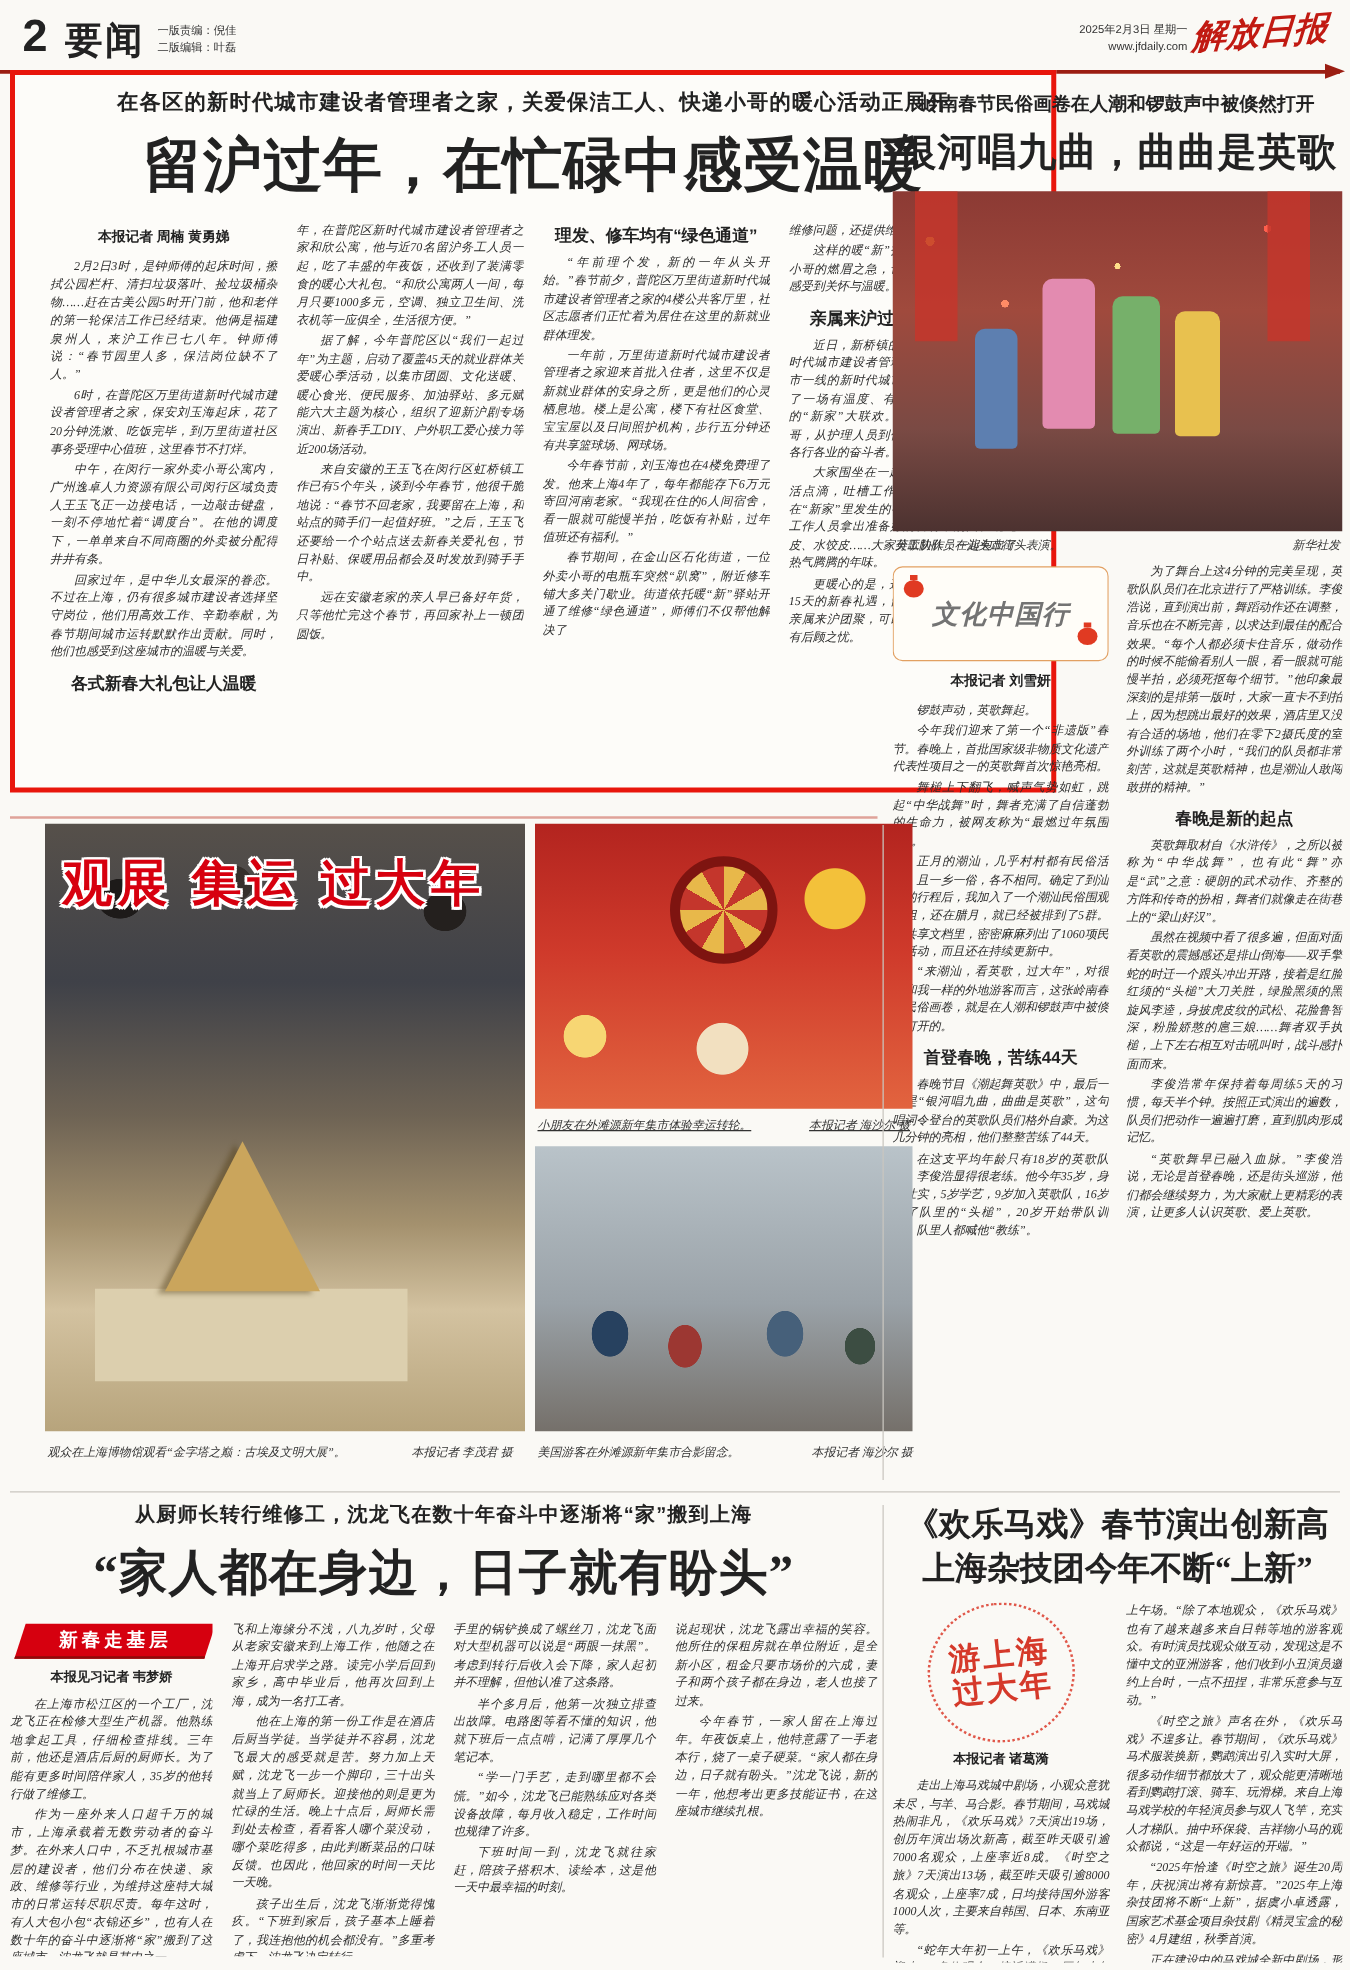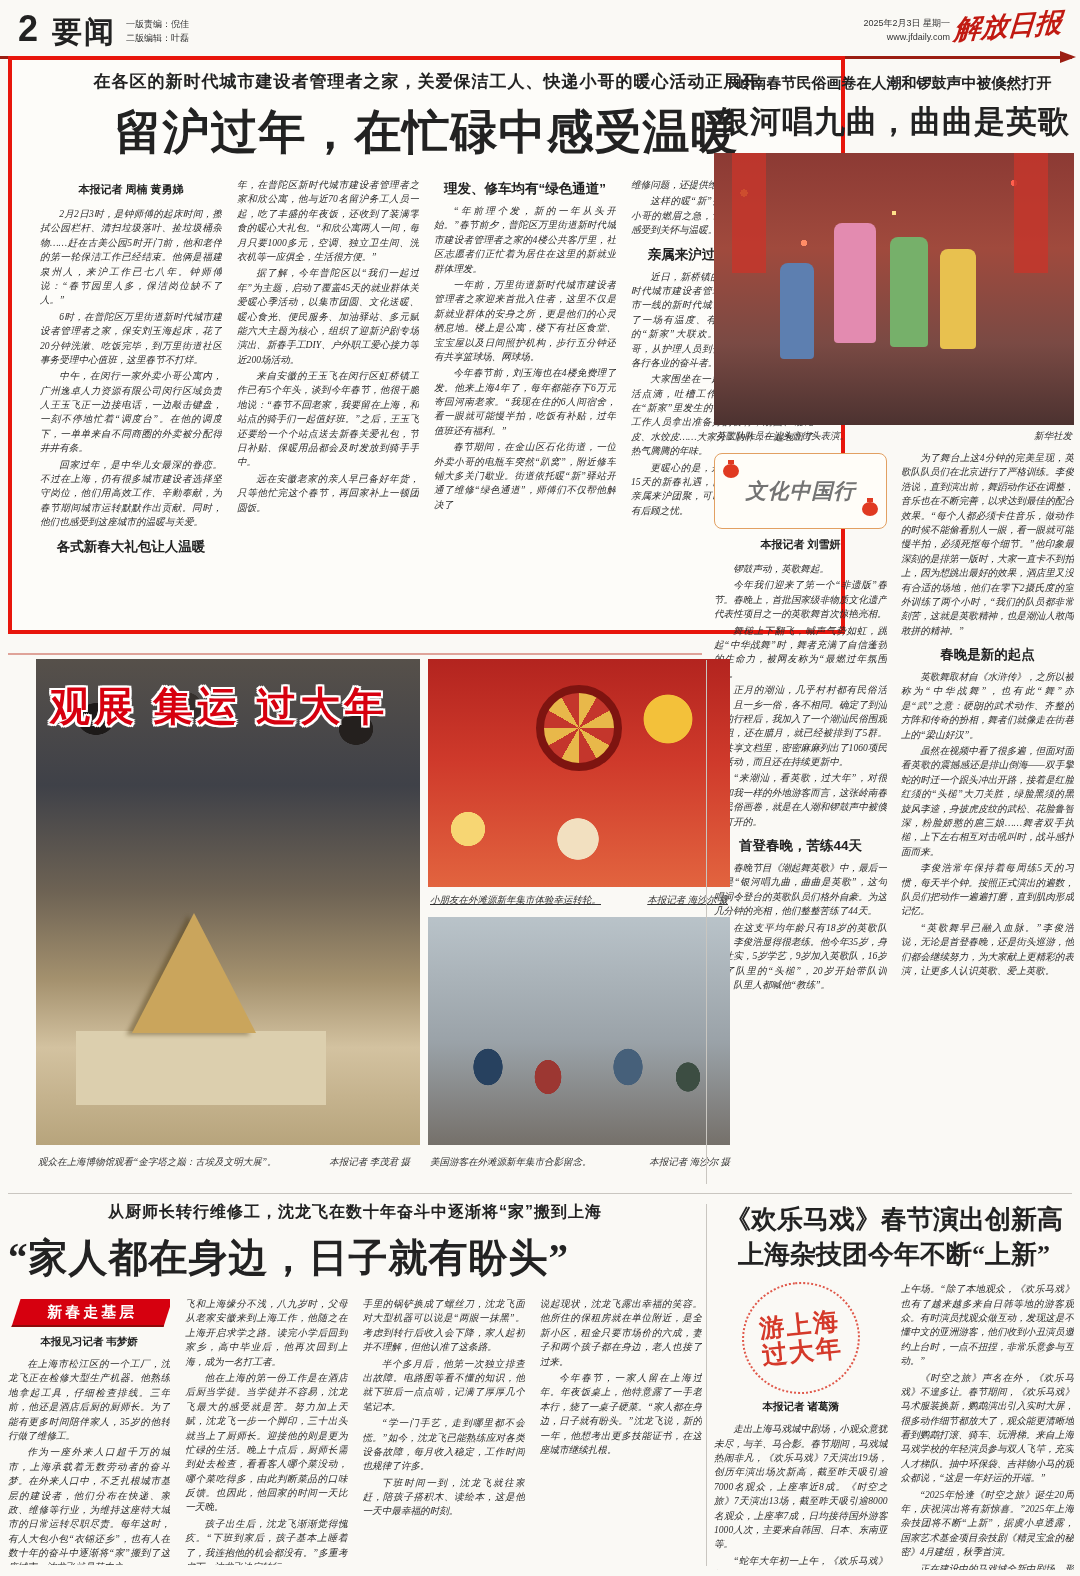--- a/index.html
+++ b/index.html
@@ -97,21 +97,21 @@
   .gcap-bot { position:absolute; left:0; top:492px; width:694px; display:flex; }
   .gcap-bot .capline { width:384px; padding-right:10px; }
   .gcap-bot .capline.r { width:302px; margin-left:8px; padding-right:0; }
   
   .vrule1 { position:absolute; left:706px; top:660px; width:1px; height:524px; background:#c9c6c0; }
   .hrule2 { position:absolute; left:8px; top:1193px; width:1064px; height:1px; background:#c9c6c0; }
   .vrule2 { position:absolute; left:706px; top:1204px; width:1px; height:362px; background:#c9c6c0; }
   
   .family { position:absolute; left:8px; top:1202px; width:694px; height:372px; overflow:hidden; }
   .fkicker { text-align:center; font-size:16px; font-weight:900; letter-spacing:1px; }
-  .fhead { font-family:"Liberation Serif", serif; font-size:39px; font-weight:900;
+  .fhead { text-align:center; font-family:"Liberation Serif", serif; font-size:39px; font-weight:900;
            letter-spacing:1px; margin:8px 0 12px; }
   .fcols { display:flex; gap:15px; height:268px; overflow:hidden; }
   .fcols > div { flex:1 1 0; overflow:hidden; }
   .red-badge { width:152px; height:28px; background:#d6000f; transform:skewX(-18deg); margin:2px 0 8px 8px;
                display:flex; align-items:center; justify-content:center; border-bottom:2px solid #8f0a0a; }
   .red-badge span { transform:skewX(18deg); color:#fff; font-size:15px; font-weight:900; letter-spacing:3px; }
   .fbyline { text-align:center; font-weight:900; font-size:10.5px; margin:4px 0 8px; }
   
   .circus { position:absolute; left:714px; top:1202px; width:360px; height:372px; overflow:hidden; }
   .chead { text-align:center; font-family:"Liberation Serif", serif; font-size:26px; font-weight:900; line-height:1.35; }

